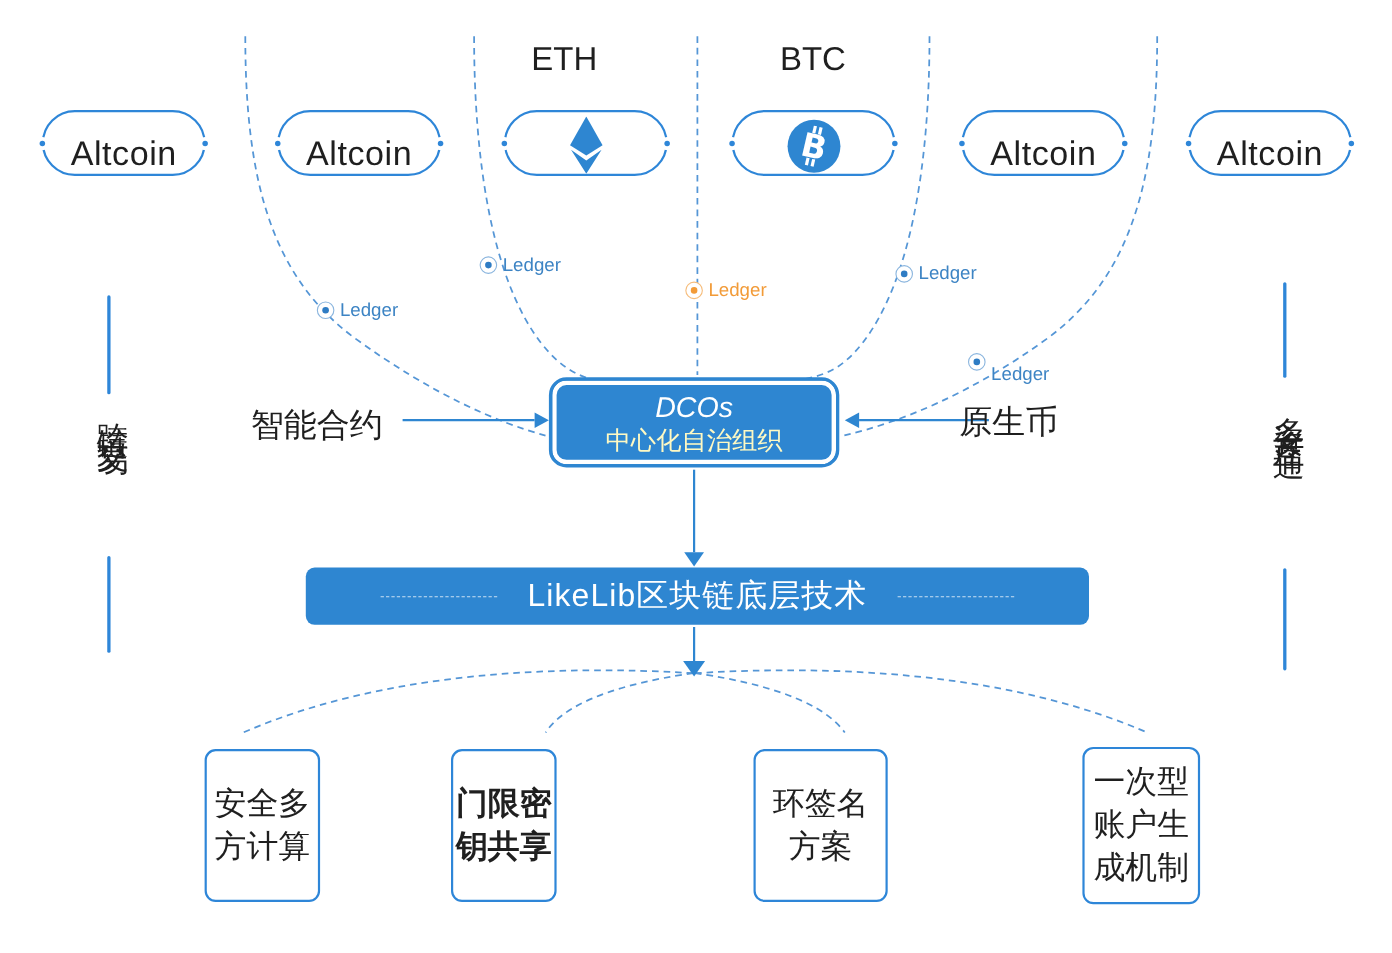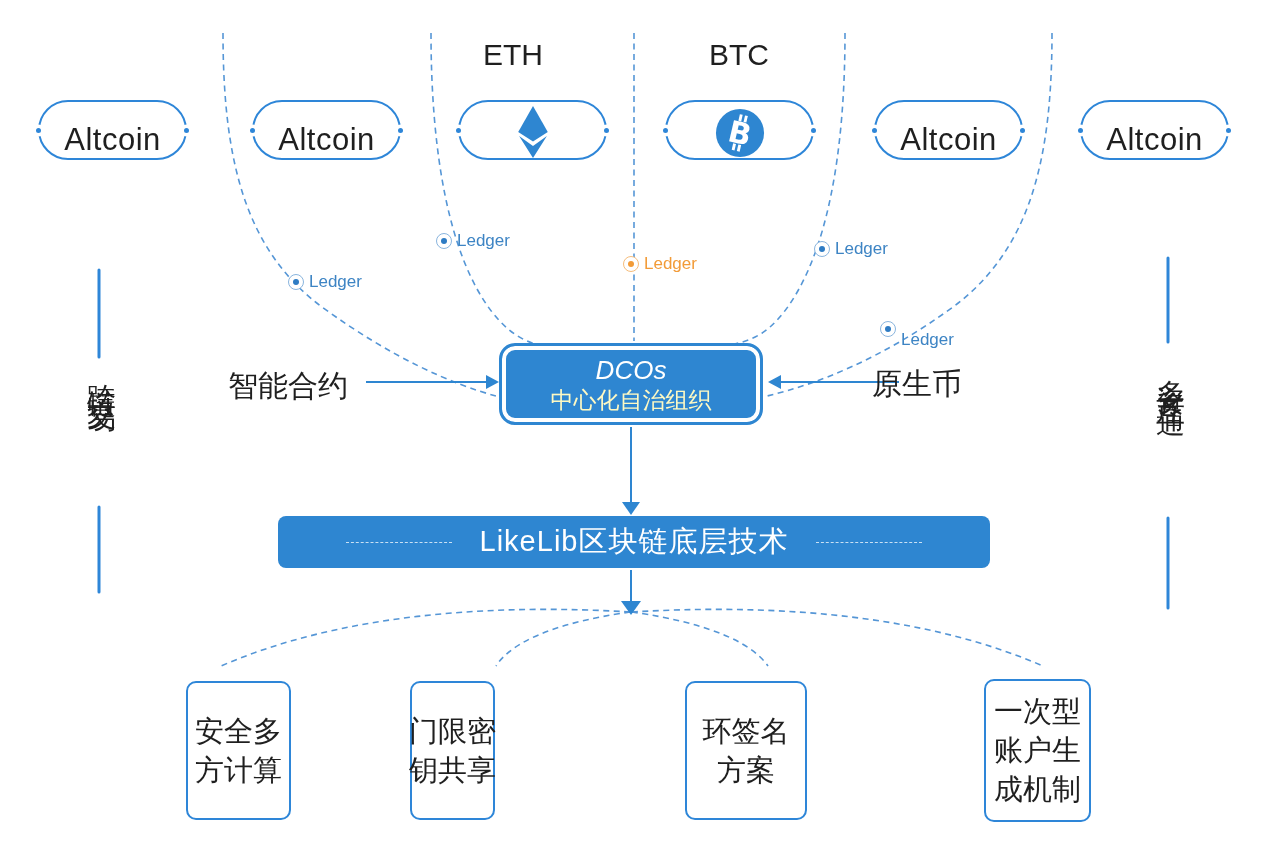--- a/index.html
+++ b/index.html
@@ -50,21 +50,21 @@
        border-radius:8px;display:flex;align-items:center;justify-content:center;z-index:2;}
   .bar .wdash{width:106px;border-top:1.5px dashed rgba(255,255,255,.75);height:0;}
   .bar .btext{color:#ffffff;font-size:29px;margin:0 28px;letter-spacing:1px;}
 
   
   .bbox{position:absolute;top:681px;height:139px;box-sizing:border-box;background:#fff;
         border:2.5px solid #2e86d8;border-radius:10px;display:flex;flex-direction:column;
         align-items:center;justify-content:center;z-index:2;}
   .bbox .bline{font-size:29px;line-height:39px;color:#1f1f1f;text-align:center;white-space:nowrap;}
   .bbox.b1{left:158px;width:105px;margin-left:28px;}
-  .bbox.b2{left:410px;width:85px;}
+  .bbox.b2{left:410px;width:96px;font-weight:bold;}
   .bbox.b3{left:685px;width:122px;}
   .bbox.b4{left:984px;width:107px;top:679px;height:143px;}
 </style>
 </head>
 <body>
 
 <div class="stage">
 
   <svg class="wires" width="1265" height="866" viewBox="0 0 1265 866">
     <g stroke="#5596D6" stroke-width="1.6" fill="none" stroke-dasharray="6 4.5">

